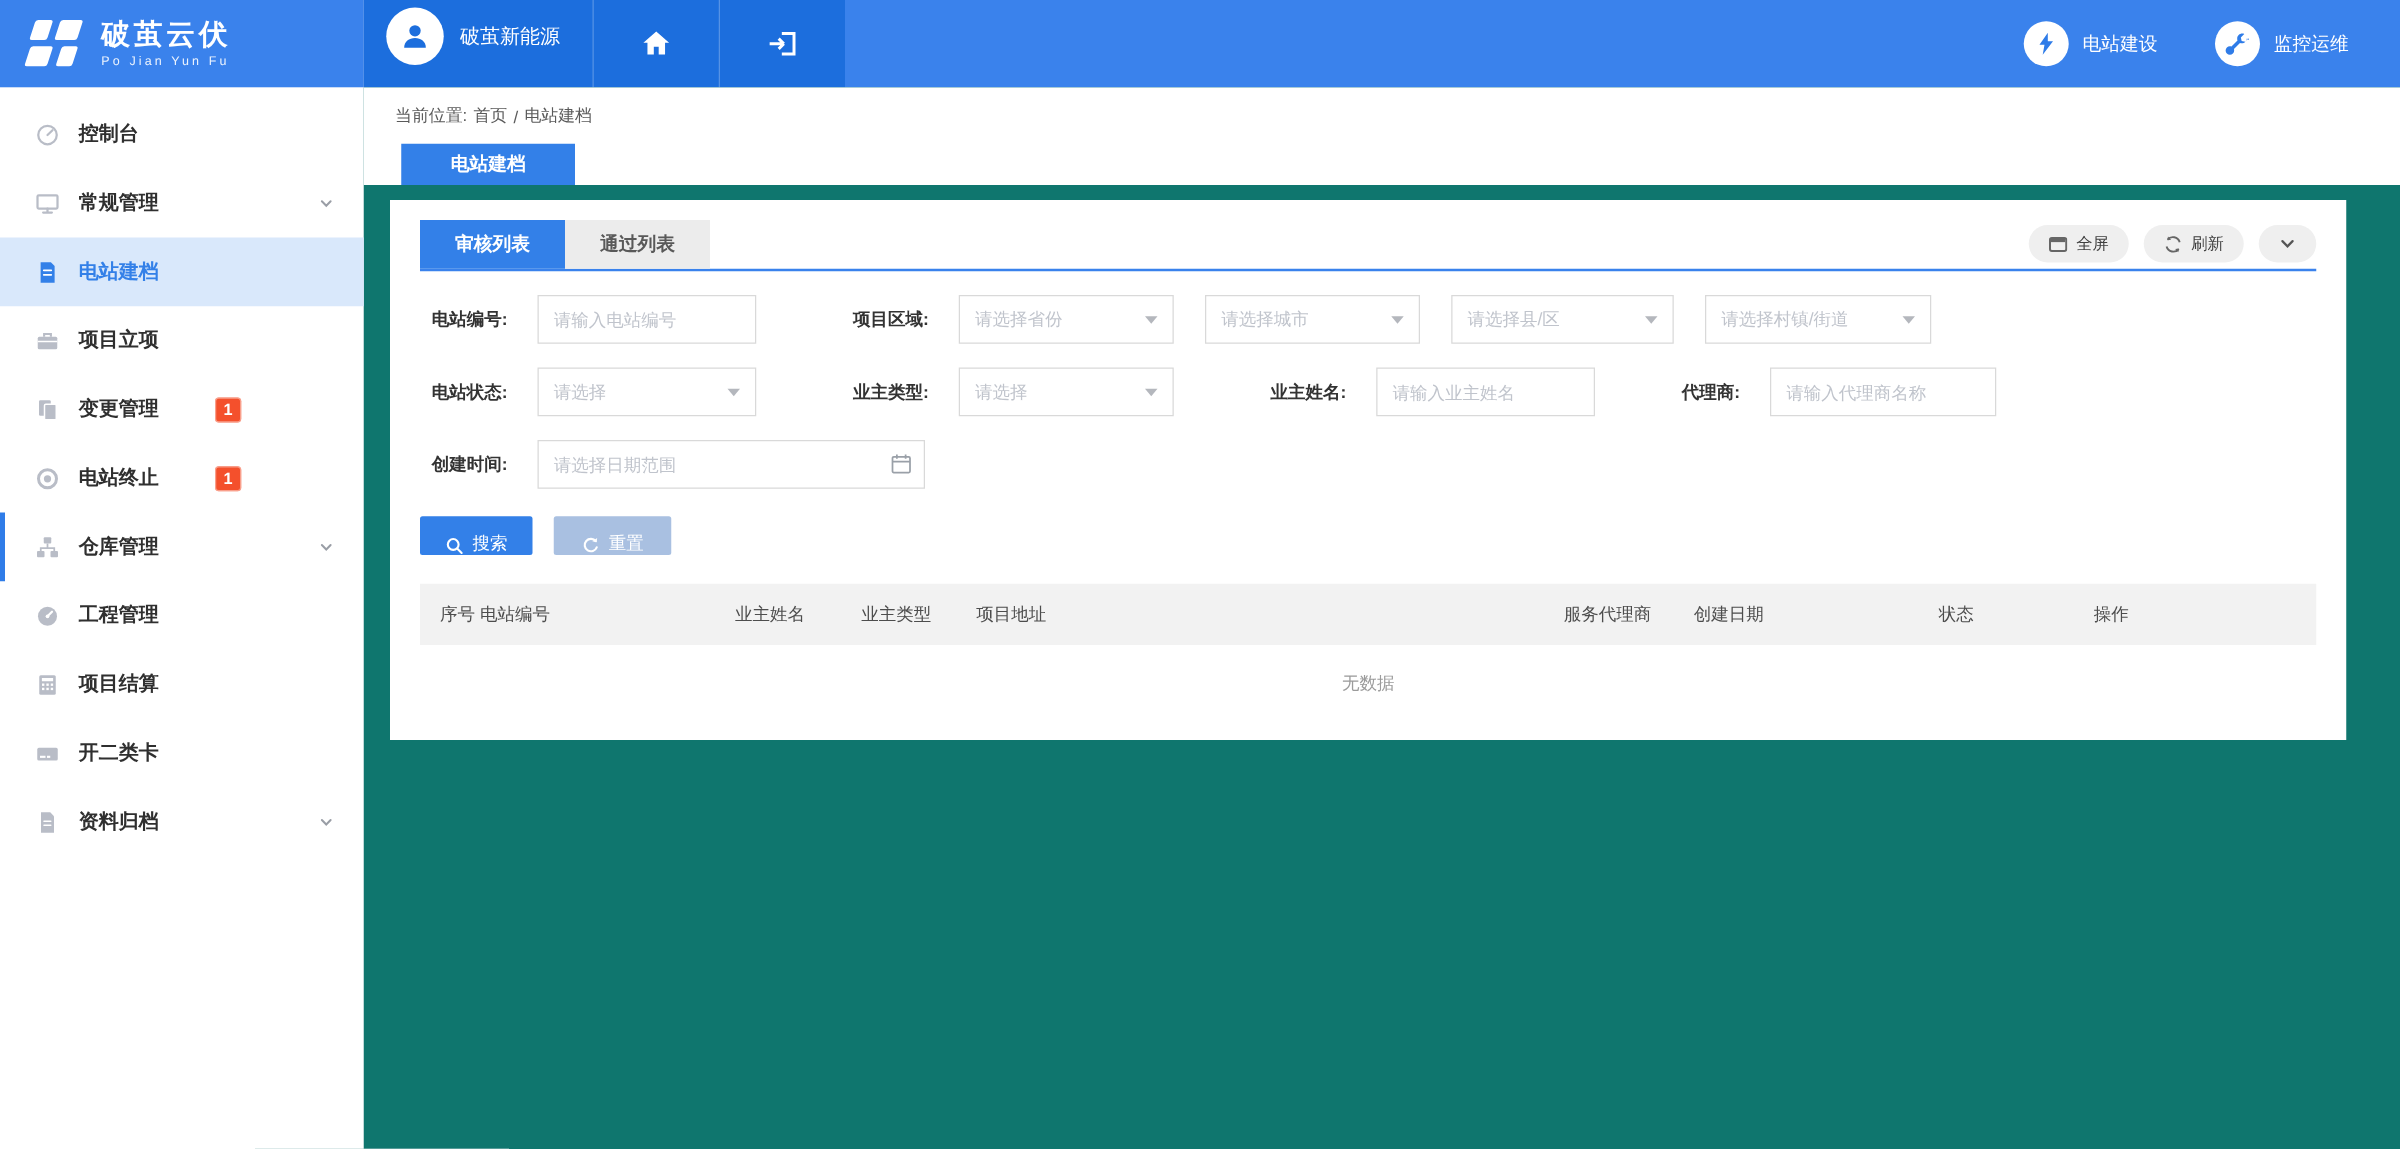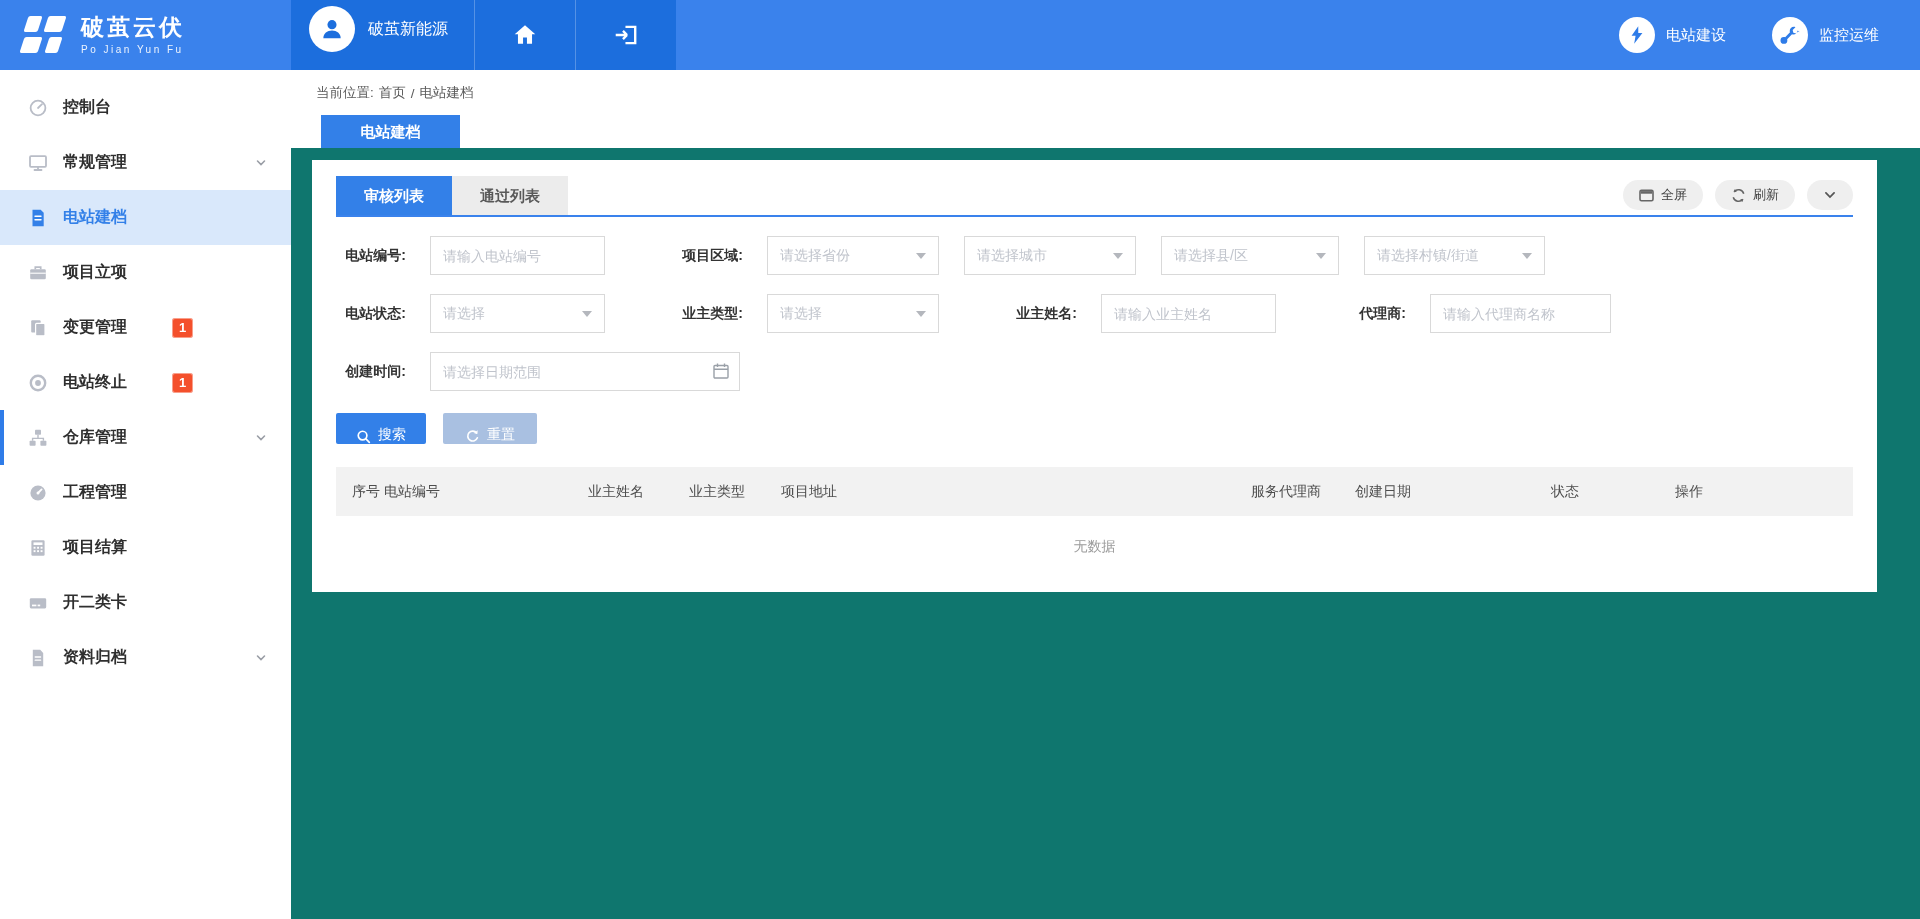--- a/index.html
+++ b/index.html
@@ -64,21 +64,21 @@
   .frow:last-child { margin-bottom:0; }
   .flabel { font-size:14px; font-weight:bold; color:#333; text-align:right; width:70px; margin-right:8px; flex-shrink:0; white-space:nowrap; }
   .flabel.w50 { width:50px; }
   .control { height:39px; border:1px solid #d9d9d9; background:#fff; }
   input.control { width:175px; padding:0 12px; font-size:14px; color:#333; outline:none; font-family:inherit; }
   input.control::placeholder { color:#c0c4cc; }
   .select { width:172px; display:flex; align-items:center; justify-content:space-between; padding:0 12px; color:#c0c4cc; font-size:14px; cursor:pointer; }
   .select.w175 { width:175px; }
   .caret { width:0; height:0; border-left:5px solid transparent; border-right:5px solid transparent; border-top:6px solid #b4b7bd; }
   .gap52 { margin-left:52px; }
-  .gap50 { margin-left:64px; }
+  .gap50 { margin-left:50px; }
   .selgap { margin-left:9px; }
   .datewrap { position:relative; }
   input.date { width:310px; padding-right:36px; }
   .cal-icon { position:absolute; right:10px; top:10px; pointer-events:none; }
 
   .actions { display:flex; gap:17px; margin-top:22px; }
   .btn { height:31px; display:flex; align-items:flex-end; justify-content:center; gap:7px; border:none; color:#fff; font-size:14px; cursor:pointer; border-radius:2px; font-family:inherit; }
   .btn.search { width:90px; background:#3380e8; }
   .btn.reset { width:94px; background:#a9c0e1; }
 

